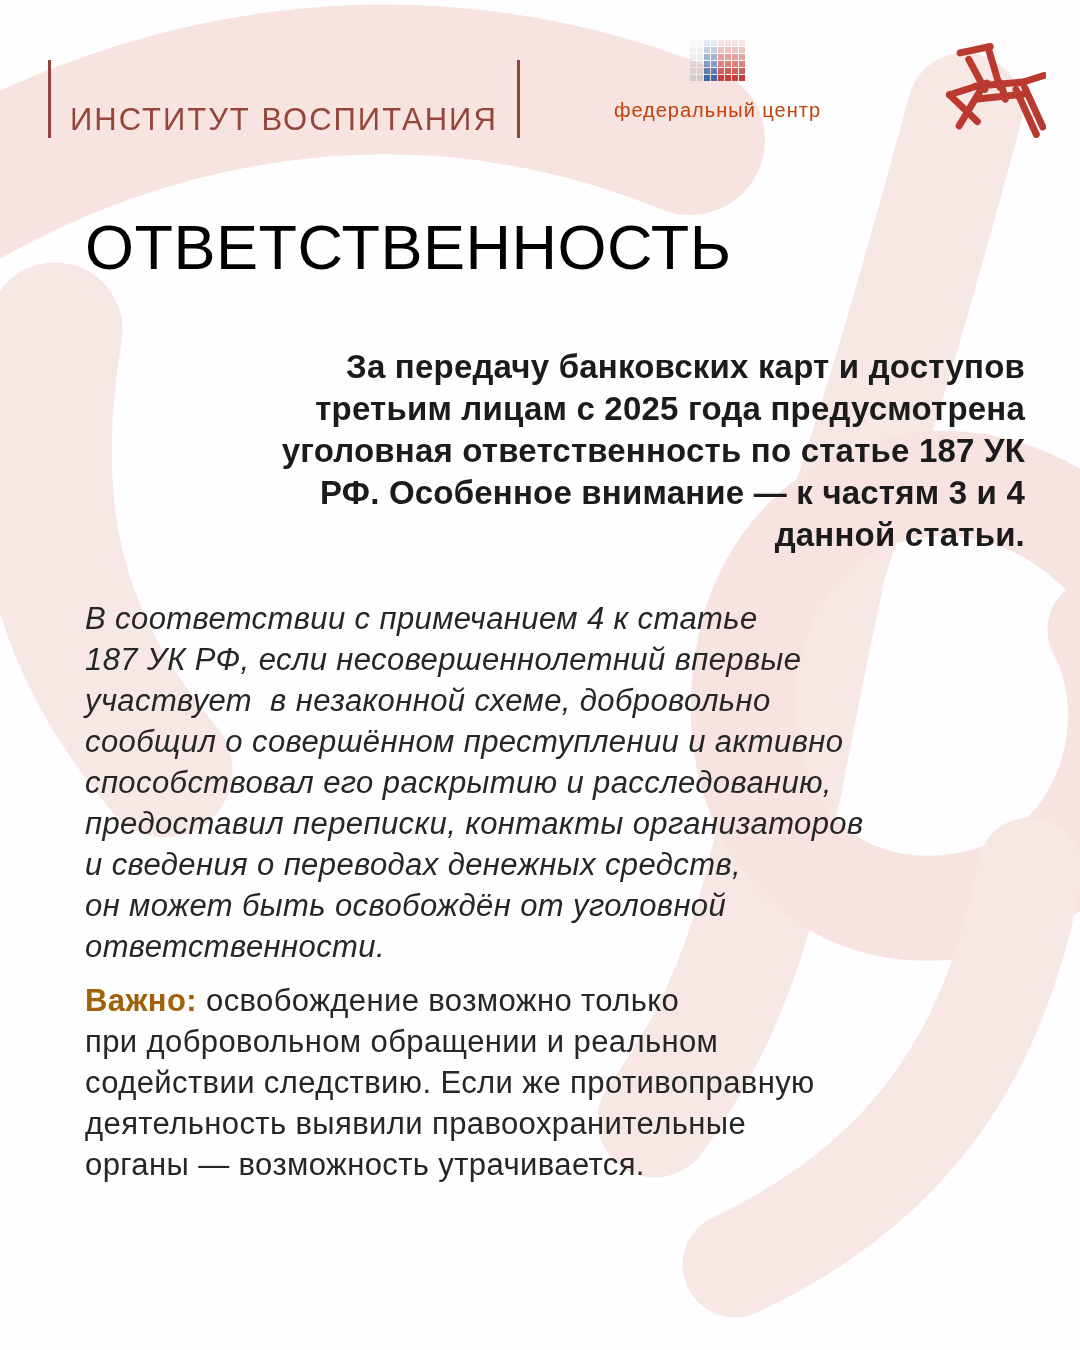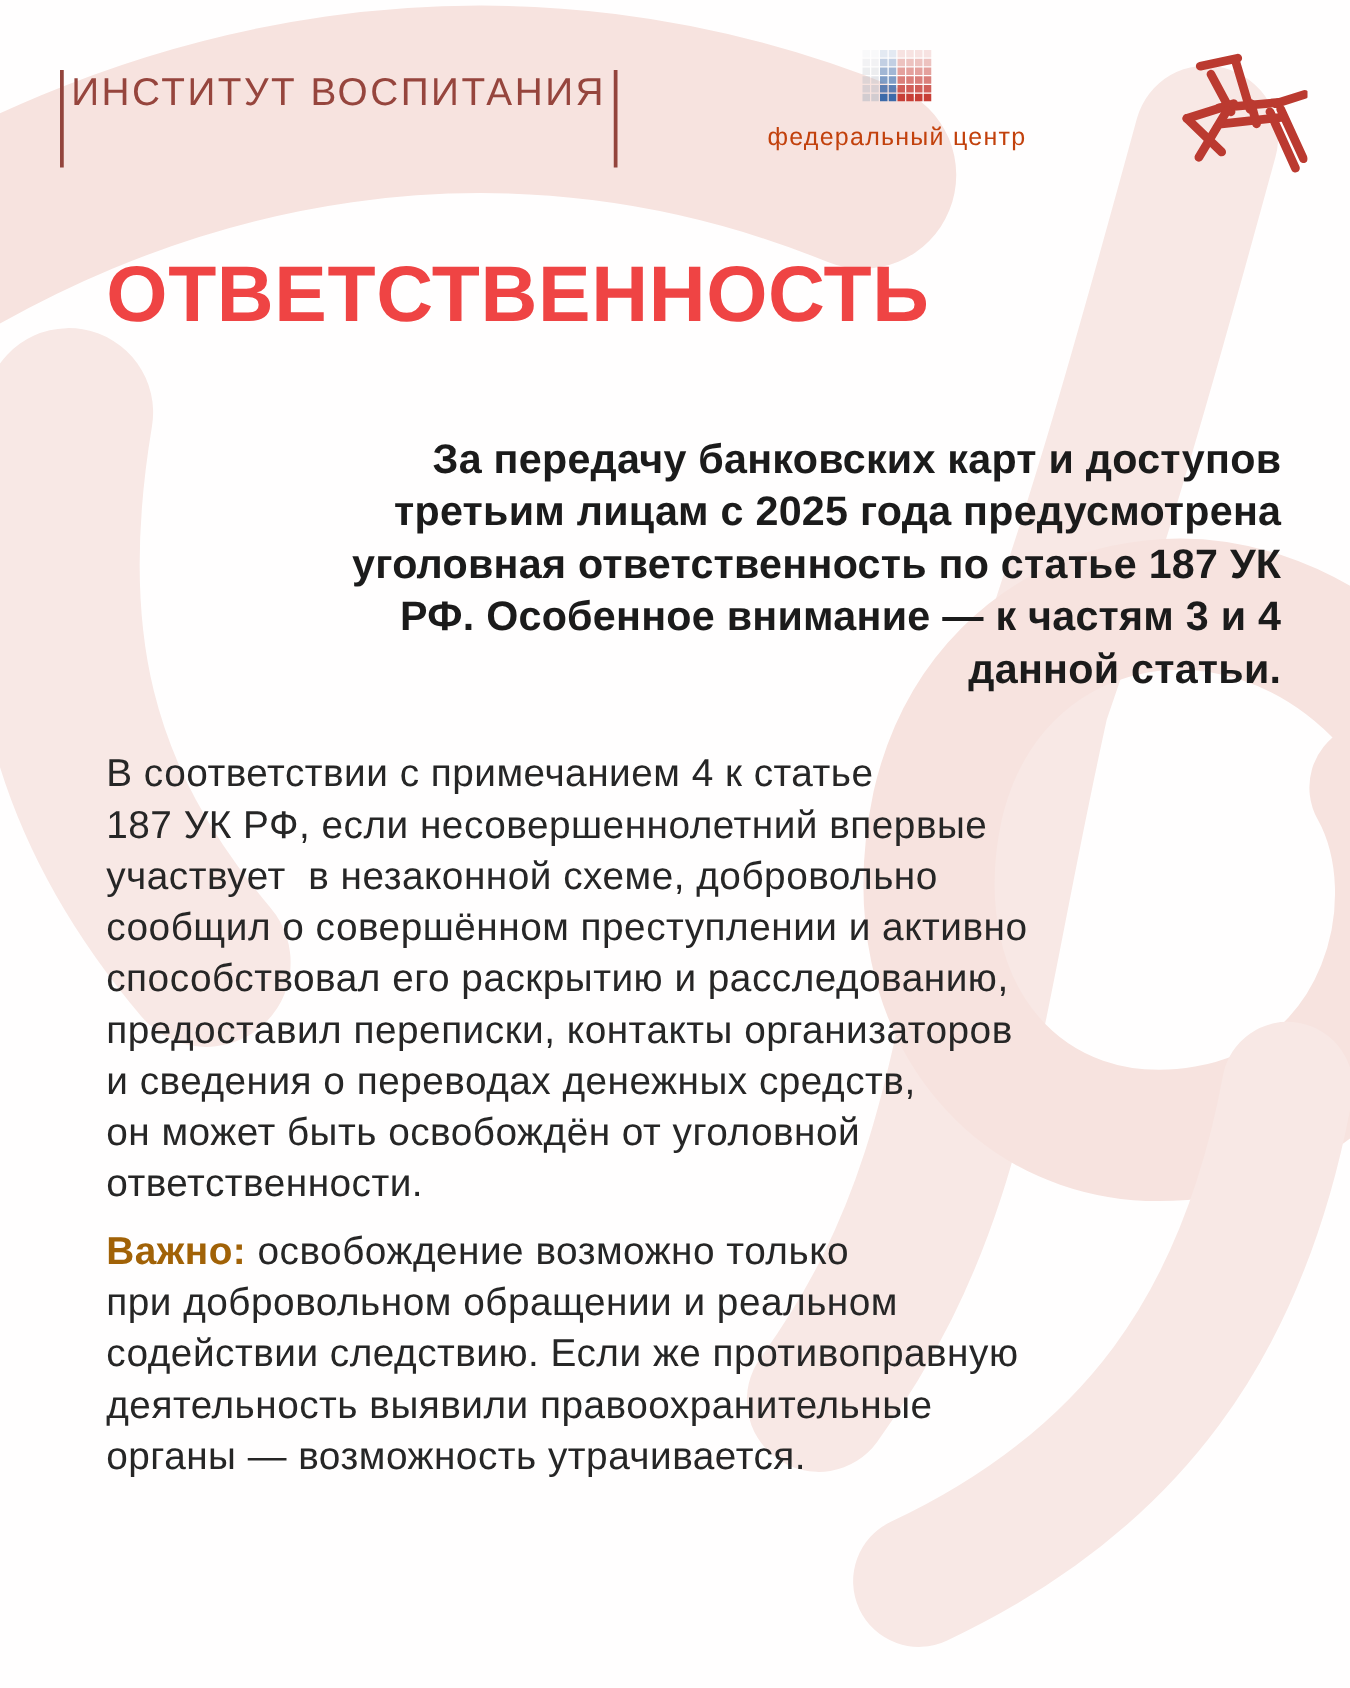--- a/index.html
+++ b/index.html
@@ -5,21 +5,21 @@
   html,body{margin:0;padding:0;background:#ffffff;}
   body{font-family:"Liberation Sans", sans-serif;}
   .canvas{
     position:relative;width:1080px;height:1350px;margin:0 auto;
     background:#fffefe;overflow:hidden;
   }
   .watermark{position:absolute;left:0;top:0;width:1080px;height:1350px;pointer-events:none;}
   
   .header-left{
     position:absolute;left:48px;top:56px;height:82px;
-    display:flex;align-items:flex-start;gap:6px;
+    display:flex;align-items:flex-end;gap:19px;
   }
   .logo-bar{width:3px;height:78px;background:#93443c;display:inline-block;}
   .inst-text{
     font-size:31px;letter-spacing:2px;color:#96453d;white-space:nowrap;
     font-weight:400;
   }
   .header-center{
     position:absolute;left:590px;top:40px;width:255px;text-align:center;
   }
   .mosaic{
@@ -31,35 +31,35 @@
     font-size:24px;font-weight:800;color:#d2342c;letter-spacing:1px;
     white-space:nowrap;
   }
   .prof-sub{
     font-size:20px;color:#c2410c;letter-spacing:1px;margin-top:18px;
     white-space:nowrap;
   }
   .horse{position:absolute;left:928px;top:38px;width:118px;height:120px;}
   
   .page-title{
-    position:absolute;left:85px;top:203px;margin:0;
-    font-size:63px;font-weight:700;color:#ef4444;letter-spacing:0.5px;
+    position:absolute;left:85px;top:214px;margin:0;
+    font-size:63px;font-weight:400;color:#000000;letter-spacing:0.5px;
     line-height:66px;white-space:nowrap;
   }
   .para{
     position:absolute;left:85px;width:940px;margin:0;
     white-space:pre-wrap;color:#212121;
   }
   .lead{
     top:346px;font-size:33px;font-weight:700;line-height:42px;
     color:#1b1b1b;letter-spacing:0.2px;text-align:right;
   }
   .bodytext{
     top:598px;font-size:31px;font-weight:400;line-height:41px;
-    letter-spacing:0.4px;color:#262626;
+    letter-spacing:0.4px;color:#262626;font-style:italic;
   }
   .important{
     top:980px;font-size:31px;font-weight:400;line-height:41px;
     letter-spacing:0.4px;color:#262626;
   }
   .important strong{font-weight:800;color:#a16207;}
 </style>
 </head>
 <body>
 

